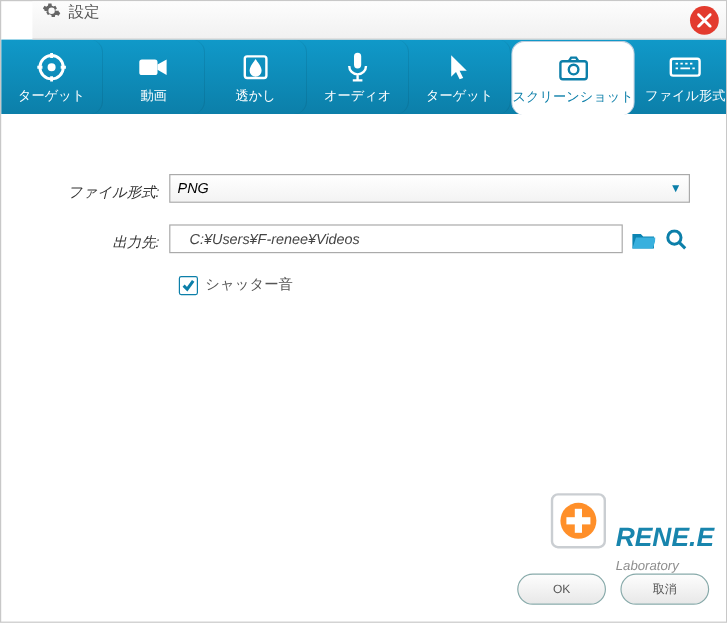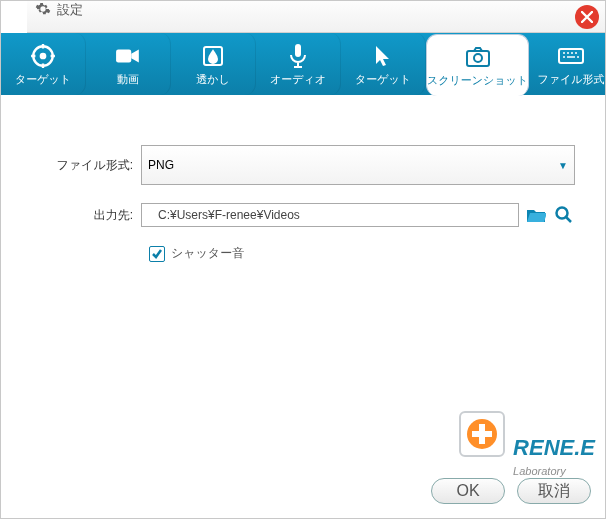--- a/index.html
+++ b/index.html
@@ -9,32 +9,32 @@
   .titlebar .gear { margin-right: 6px; color:#555; }
   .titlebar .title { color:#555; font-size:13px; }
   .close { position:absolute; right:6px; top:4px; width:24px; height:24px; border-radius:50%; background:#e33b2e; display:flex; align-items:center; justify-content:center; cursor:pointer; }
   .close svg { fill:#fff; }
   .tabs { height:62px; background: linear-gradient(#1099c9,#0c7fa9); display:flex; }
   .tab { flex:0 0 85px; display:flex; flex-direction:column; align-items:center; justify-content:center; color:#fff; cursor:pointer; border-right:1px solid rgba(0,0,0,0.08);border-radius:11px; }
   .tab .icon { height:28px; display:flex; align-items:center; justify-content:center; margin-bottom:2px; }
   .tab .lbl { font-size:11px; white-space:nowrap; }
   .tab.active { background:#fff; color:#0c7fa9; border:1px solid #bcd; border-bottom:none; position:relative; top:1px;}
   .content { padding: 50px 30px 0 30px; height: calc(100% - 32px - 62px - 50px); }
-  .row { display:flex; align-items:center; margin-bottom:18px; }
+  .row { display:flex; align-items:flex-end; margin-bottom:18px;font-style:italic; }
   .row .label { width:110px; text-align:right; padding-right:8px; color:#333; font-size:12px; }
-  .select { flex:1; height:40px; border:1px solid #aaa; background:linear-gradient(#fff,#f3f3f3); display:flex; align-items:center; justify-content:space-between; padding:0 6px; cursor:pointer; }
+  .select { flex:1; height:24px; border:1px solid #aaa; background:linear-gradient(#fff,#f3f3f3); display:flex; align-items:center; justify-content:space-between; padding:0 6px; cursor:pointer; }
   .select .caret { color:#0c7fa9; font-size:10px; }
   .input { flex:1; height:24px; border:1px solid #aaa; background:#fff; padding:0 16px; color:#444; display:flex; align-items:center; }
   .iconbtn { width:22px; height:22px; margin-left:6px; display:flex; align-items:center; justify-content:center; color:#0c7fa9; cursor:pointer; }
   .chkrow { display:flex; align-items:center; margin-left:118px; margin-top:18px; }
   .chk { width:16px; height:16px; border:1px solid #0c7fa9; border-radius:2px; display:flex; align-items:center; justify-content:center; background:#fff; margin-right:6px; cursor:pointer; }
   .chk svg { stroke:#0c7fa9; }
   .chklabel { color:#555; font-size:12px; }
   .footer { position:absolute; bottom:14px; right:14px; display:flex; gap:12px; }
-  .btn { width:74px; height:26px; border:1px solid #8aa; border-radius:13px; background:linear-gradient(#fdfdfd,#e8e8e8); color:#555; font-size:16px; cursor:pointer; display:flex; align-items:center; justify-content:center; }
+  .btn { width:74px; height:26px; border:1px solid #8aa; border-radius:13px; background:linear-gradient(#fdfdfd,#e8e8e8); color:#555; font-size:10px; cursor:pointer; display:flex; align-items:center; justify-content:center; }
   .watermark { position:absolute; right:10px; bottom:40px; display:flex; align-items:center; opacity:0.95; }
   .wm-logo { width:46px; height:46px; border:2px solid #c8ccd0; border-radius:6px; background:#fff; display:flex; align-items:center; justify-content:center; margin-right:8px; }
   .wm-cross { width:30px; height:30px; background:#ff8a1e; border-radius:50%; position:relative; }
   .wm-cross::before, .wm-cross::after { content:""; position:absolute; background:#fff; }
   .wm-cross::before { left:12px; top:5px; width:6px; height:20px; }
   .wm-cross::after { left:5px; top:12px; width:20px; height:6px; }
   .wm-text { color:#0c7fa9; font-style:italic; font-weight:bold; font-size:22px; line-height:0.9;margin-top:48px; }
   .wm-text .sub { font-size:11px; color:#888; font-style:italic; font-weight:normal; }
 </style>
 </head>

